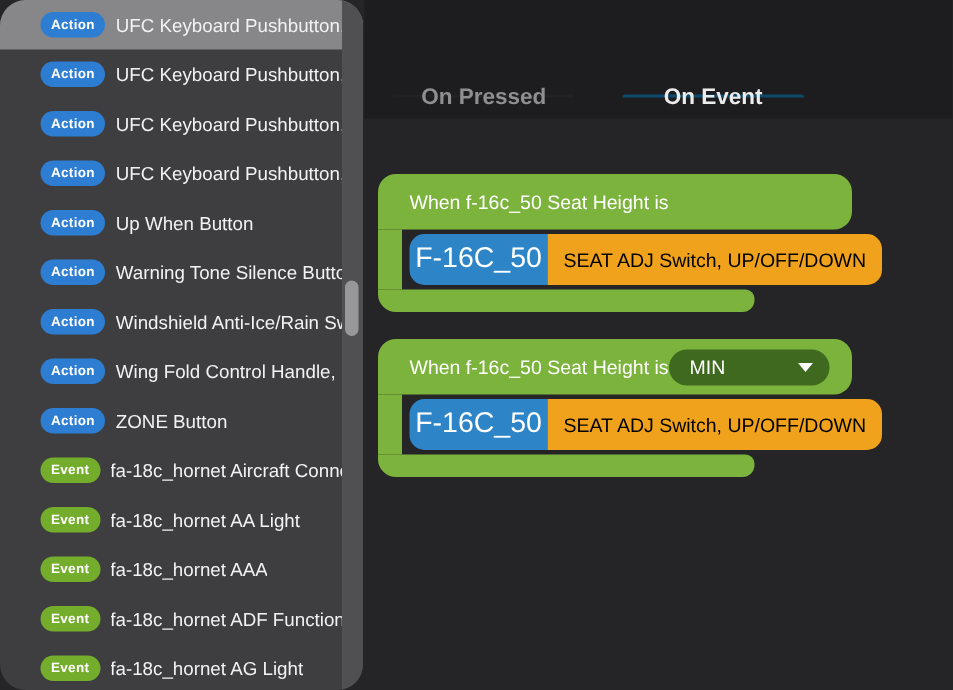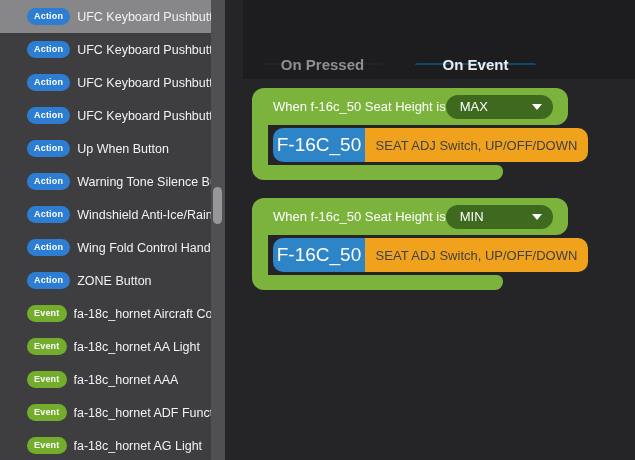--- a/index.html
+++ b/index.html
@@ -4,22 +4,22 @@
 <style>
   html,body{margin:0;padding:0;}
   body{
     width:635px;height:460px;position:relative;overflow:hidden;
     background:#252527;
     font-family:"Liberation Sans",sans-serif;
     -webkit-font-smoothing:antialiased;
   }
   
   .sidebar{
-    position:absolute;left:0;top:0;width:225px;height:460px;
-    background:#3e3e40;overflow:hidden;
+    position:absolute;left:0;top:0;width:242px;height:460px;
+    background:#3e3e40;overflow:hidden;border-radius:17px;
   }
   .srow{
     height:33px;display:flex;align-items:center;
     padding-left:27px;box-sizing:border-box;white-space:nowrap;overflow:hidden;
   }
   .srow.selected{background:#878789;}
   .badge{
     flex:none;font-size:9px;font-weight:700;line-height:1;color:#fff;
     padding:4px 7px 4px;border-radius:9px;margin-right:7px;letter-spacing:.2px;
   }
@@ -39,21 +39,21 @@
   .tabstrip{height:32px;background:#1d1d1f;display:flex;padding-left:3px;}
   .tab{
     border:0;margin:16px;cursor:pointer;
     background:#222224;color:#8f8f8f;
     font-family:inherit;font-size:15px;font-weight:700;
     width:121px;display:flex;align-items:center;justify-content:center;
   }
   .tab.active{background:#0c4a6e;color:#ececec;border-radius:4px 4px 0 0;}
   .content{position:absolute;left:0;top:79px;right:0;bottom:0;}
   
-  .block{position:absolute;left:9px;width:338px;height:92px;}
+  .block{position:absolute;left:9px;width:338px;height:92px;margin-top:28px;}
   .block.b0{top:9px;}
   .block.b1{top:119px;}
   .green-top{
     position:absolute;left:0;top:0;width:316px;height:37px;background:#7cb33c;
     border-radius:12px 12px 12px 0;
     display:flex;align-items:center;justify-content:space-between;
     padding:0 15px 0 21px;box-sizing:border-box;
   }
   .when-label{color:#fff;font-size:13px;white-space:nowrap;}
   .dropdown{
@@ -73,21 +73,21 @@
     border-radius:0 6px 8px 12px;
   }
   .action-row{position:absolute;left:21px;top:40px;height:34px;display:flex;}
   .device-chip{
     width:92px;background:#2d84c6;border-radius:10px 0 0 10px;
     color:#fff;font-size:19px;display:flex;align-items:center;justify-content:center;
     white-space:nowrap;
   }
   .action-chip{
     width:223px;background:#f1a21c;border-radius:0 10px 10px 0;
-    color:#404040;font-size:13px;display:flex;align-items:center;justify-content:center;
+    color:#000000;font-size:13px;display:flex;align-items:center;justify-content:center;
     white-space:nowrap;
   }
 </style>
 </head>
 <body>
 
 <div class="sidebar">
   <div id="sidebar-rows">
   <div class="srow selected">
     <span class="badge action">Action</span>
@@ -170,24 +170,20 @@
   <div class="tabstrip">
     <button class="tab">On Pressed</button>
     <button class="tab active">On Event</button>
   </div>
 
   <div class="content">
 
     <div class="block b0">
       <div class="green-top">
         <span class="when-label">When f-16c_50 Seat Height is</span>
-        <div class="dropdown">
-          <span>MAX</span>
-          <span class="caret"></span>
-        </div>
       </div>
       <div class="green-left"></div>
       <div class="green-bottom"></div>
       <div class="action-row">
         <div class="device-chip">F-16C_50</div>
         <div class="action-chip">SEAT ADJ Switch, UP/OFF/DOWN</div>
       </div>
     </div>
 
     <div class="block b1">

